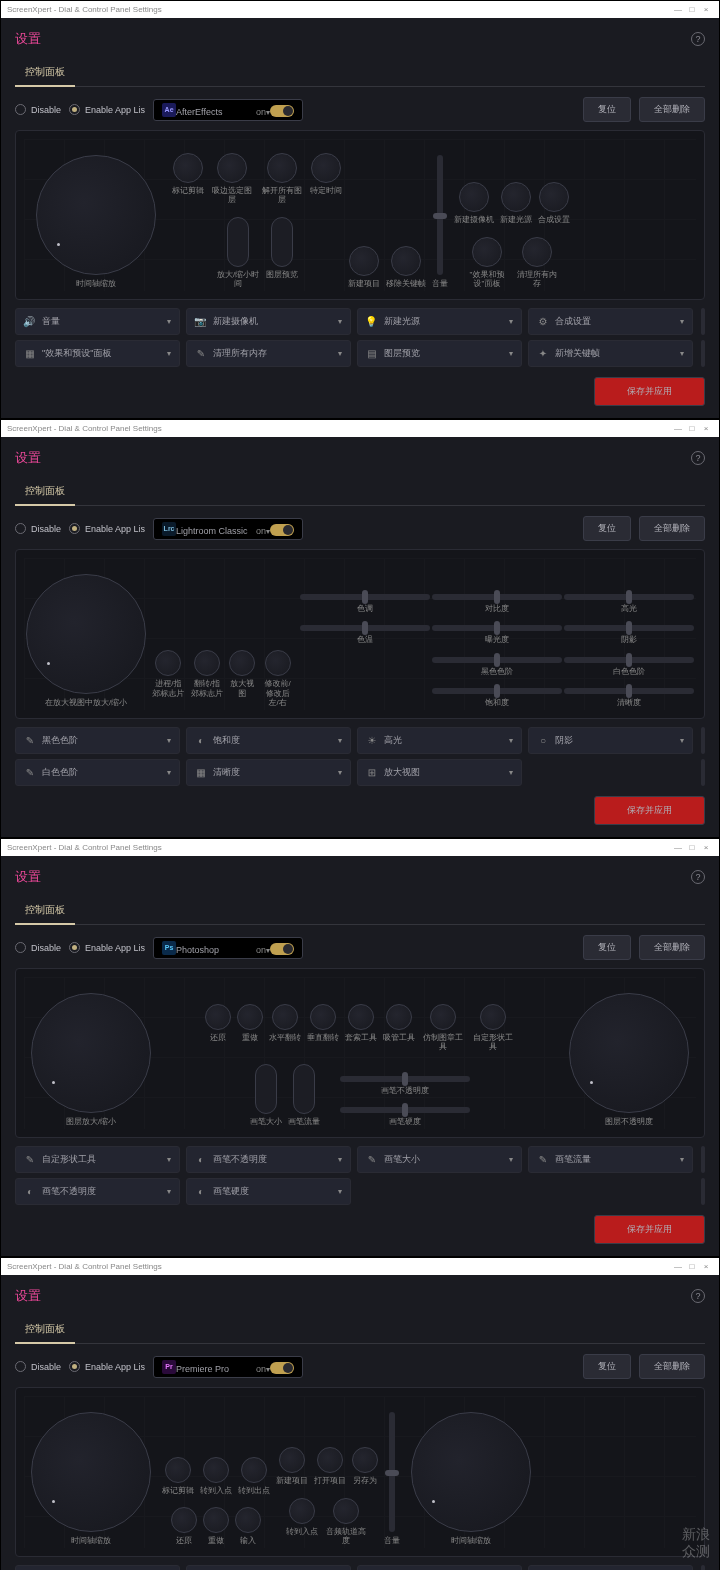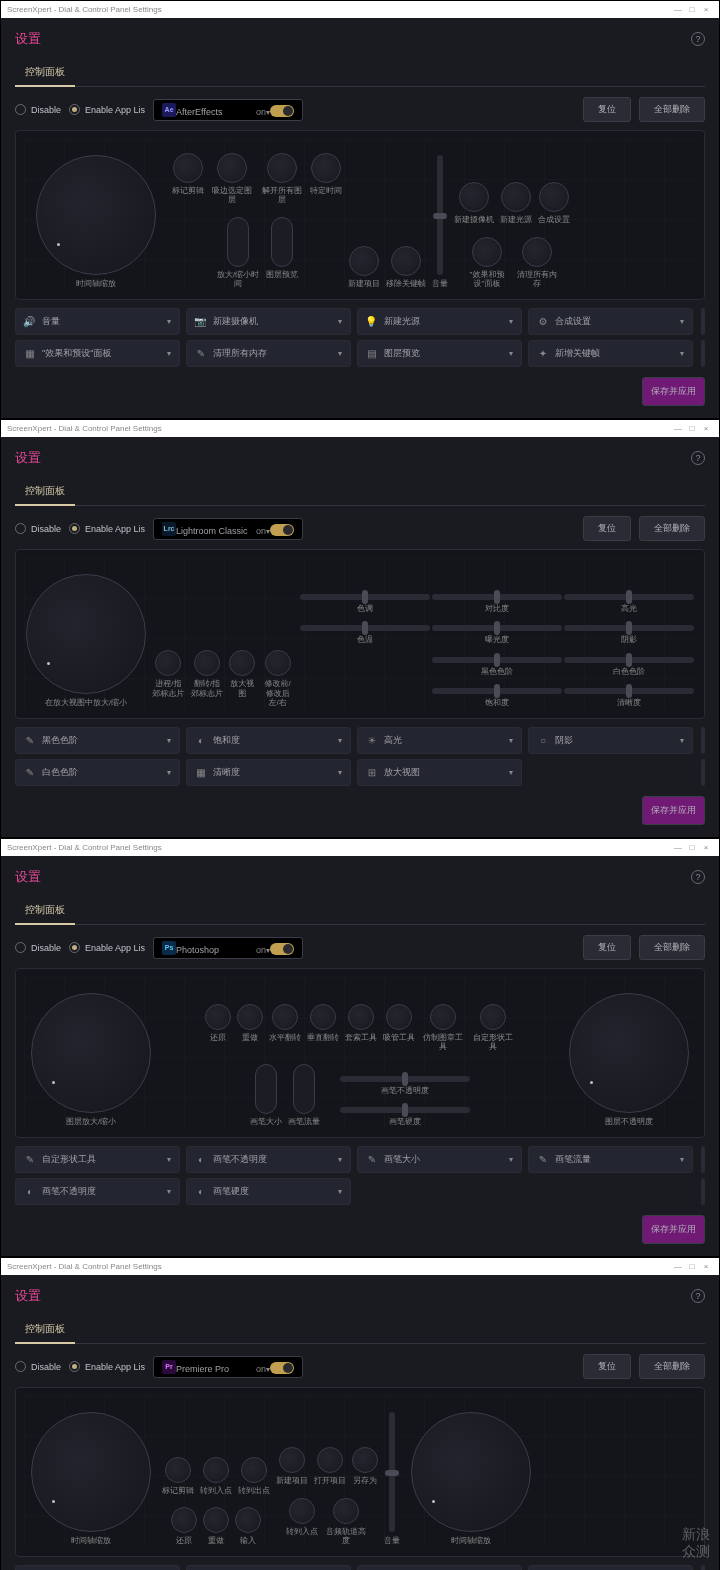--- a/index.html
+++ b/index.html
@@ -39,21 +39,21 @@
 .hslider::after{content:"";position:absolute;left:62px;top:-4px;width:6px;height:14px;background:#4a4b56;border-radius:3px}
 .lbl{font-size:8px;color:#888;text-align:center;max-width:44px;line-height:1.2}
 .lbl.w{max-width:140px}
 .kgroup{display:flex;flex-direction:column;align-items:center;gap:3px}
 .krow{display:flex;gap:6px}
 .selrow{display:flex;gap:6px;margin-bottom:5px}
 .sel{flex:1;background:#232530;border:1px solid #2a2b34;border-radius:3px;padding:6px 8px;display:flex;align-items:center;gap:6px;font-size:9px;color:#a0a0a8}
 .sel .chev{margin-left:auto}
 .sicon{width:12px;height:12px;color:#888;font-size:10px;display:flex;align-items:center;justify-content:center}
 .footer{display:flex;justify-content:flex-end;margin-top:10px}
-.footer .btn{padding:7px 8px;background:#701a75}
+.footer .btn{padding:7px 32px;background:#b91c1c}
 .sidescroll{width:4px;background:#2a2b34;border-radius:2px;align-self:stretch;margin-left:2px}
 .watermark{position:fixed;right:10px;bottom:10px;color:rgba(255,255,255,.3);font-size:14px;text-align:right;line-height:1.2;pointer-events:none}
 </style>
 </head>
 <body>
 
 <div class="window">
  <div class="titlebar">
   <span>ScreenXpert - Dial &amp; Control Panel Settings</span>
   <span class="spacer"></span>

